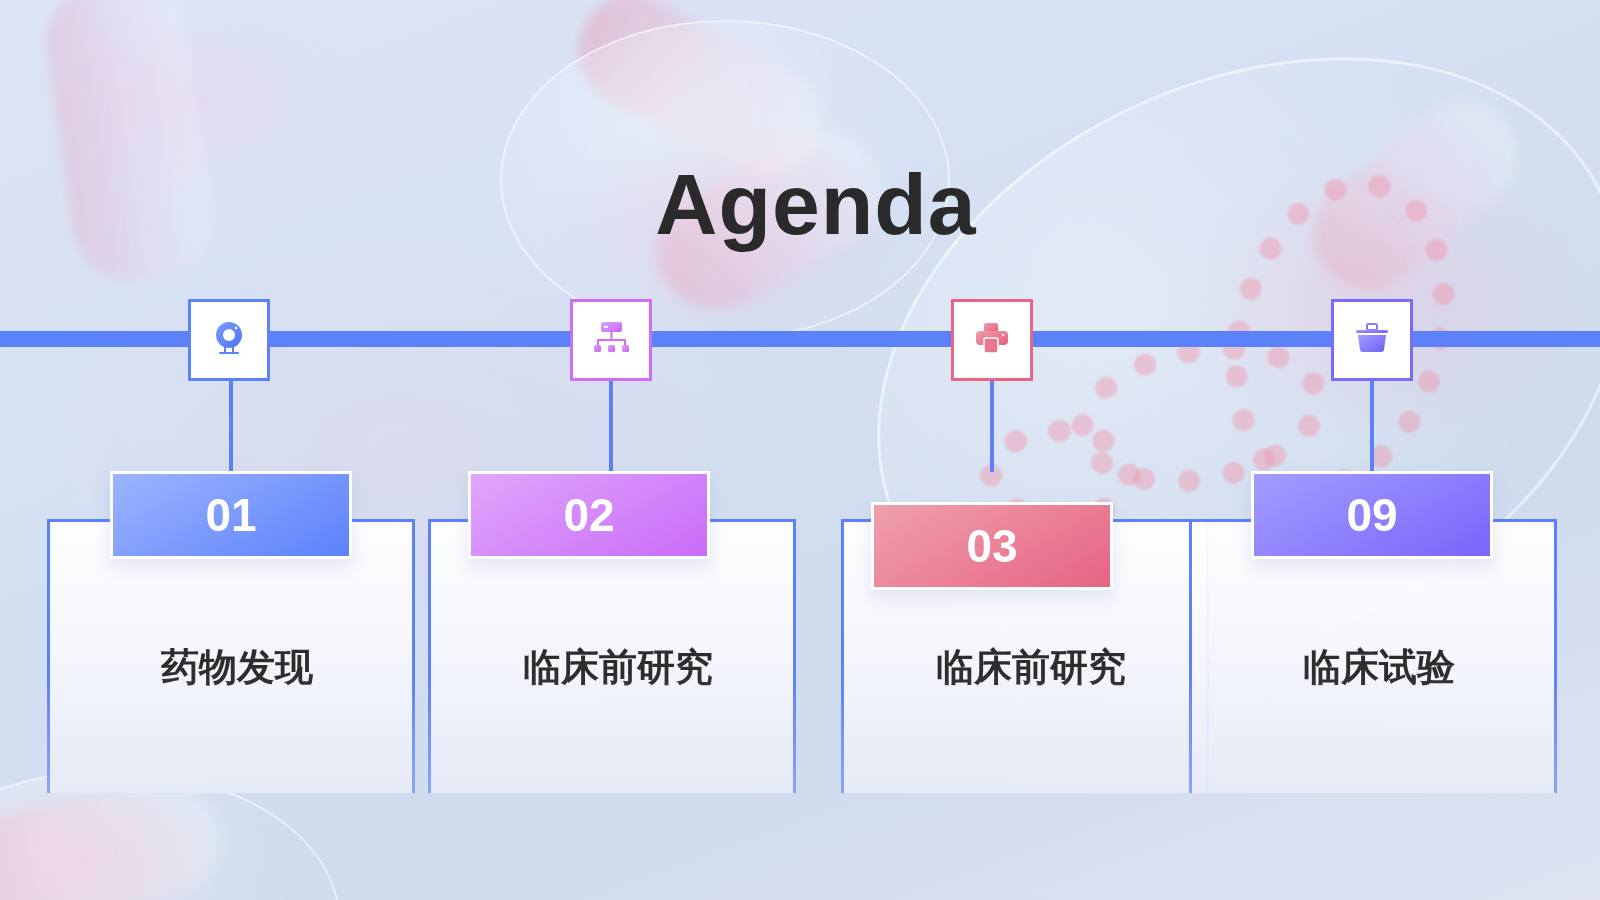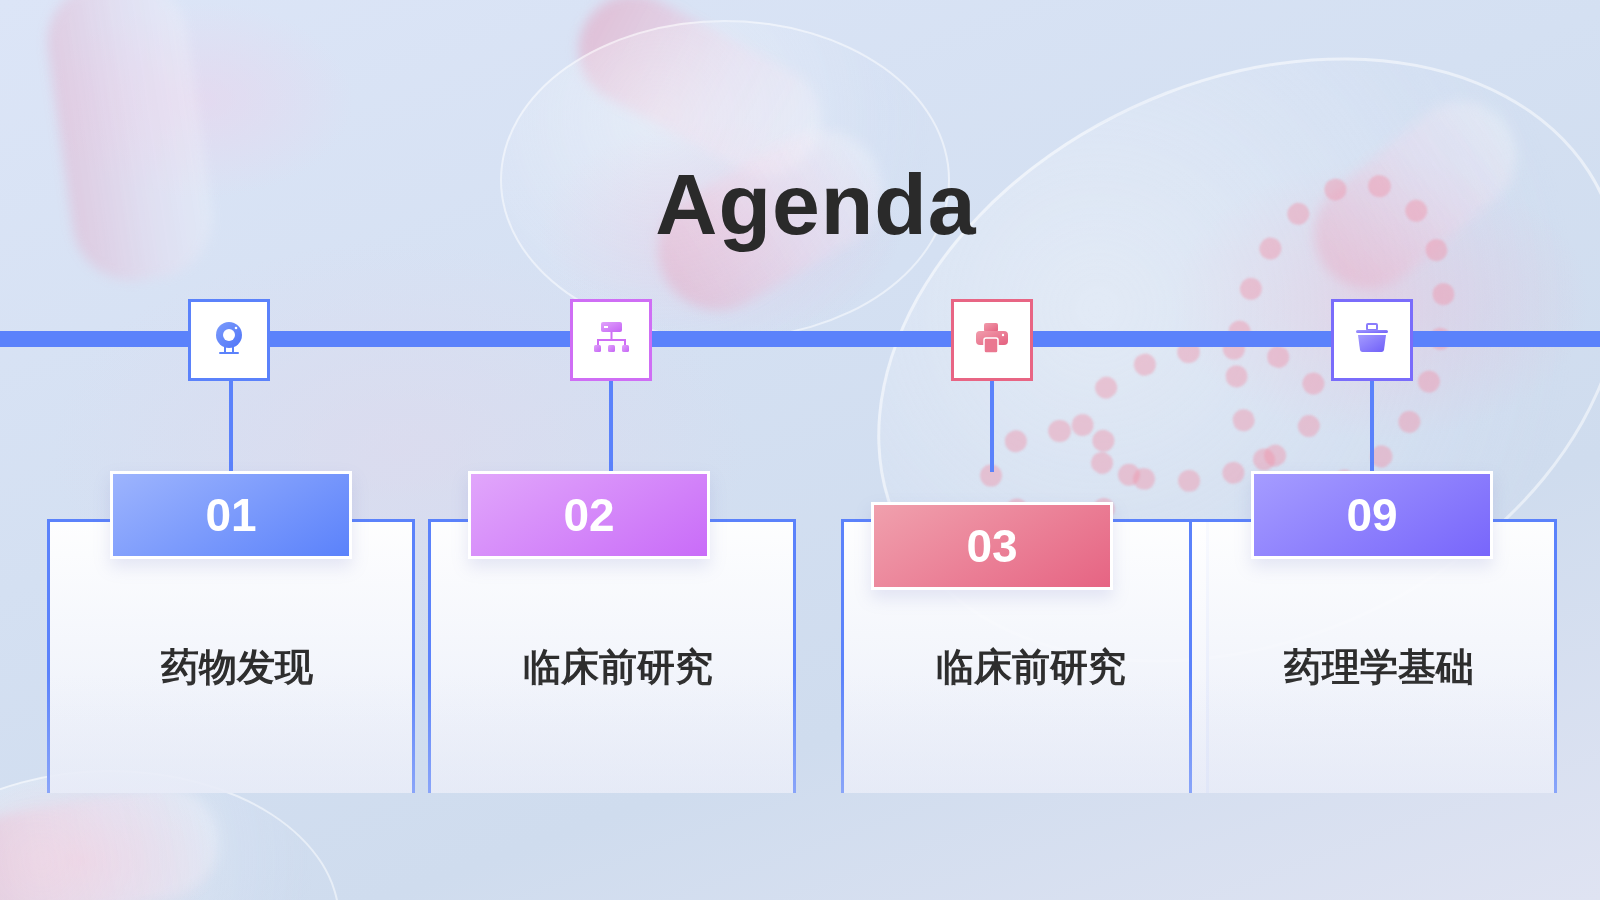--- a/index.html
+++ b/index.html
@@ -175,15 +175,15 @@
           </linearGradient>
         </defs>
       <rect x="13" y="4" width="10" height="6" rx="1" fill="none" stroke="#8a7cfc" stroke-width="2"></rect>
       <rect x="2" y="10" width="32" height="3" rx="1.5" fill="url(#g4)"></rect>
       <path d="M4 15 H32 L30 30 Q29.5 32 27.5 32 H8.5 Q6.5 32 6 30 Z" fill="url(#g4)"></path>
     </svg>
   </span>
 </div>
 <div class="connector" style="left:1370px;"></div>
 <div class="card" style="left:1189px;">
-  <div class="card-label">药理学基础</div>
+  <div class="card-label">临床试验</div>
 </div>
 <div class="badge" style="left:1251px; background:linear-gradient(150deg,#a59cff,#7866fb);">09</div>
 
 </body></html>

